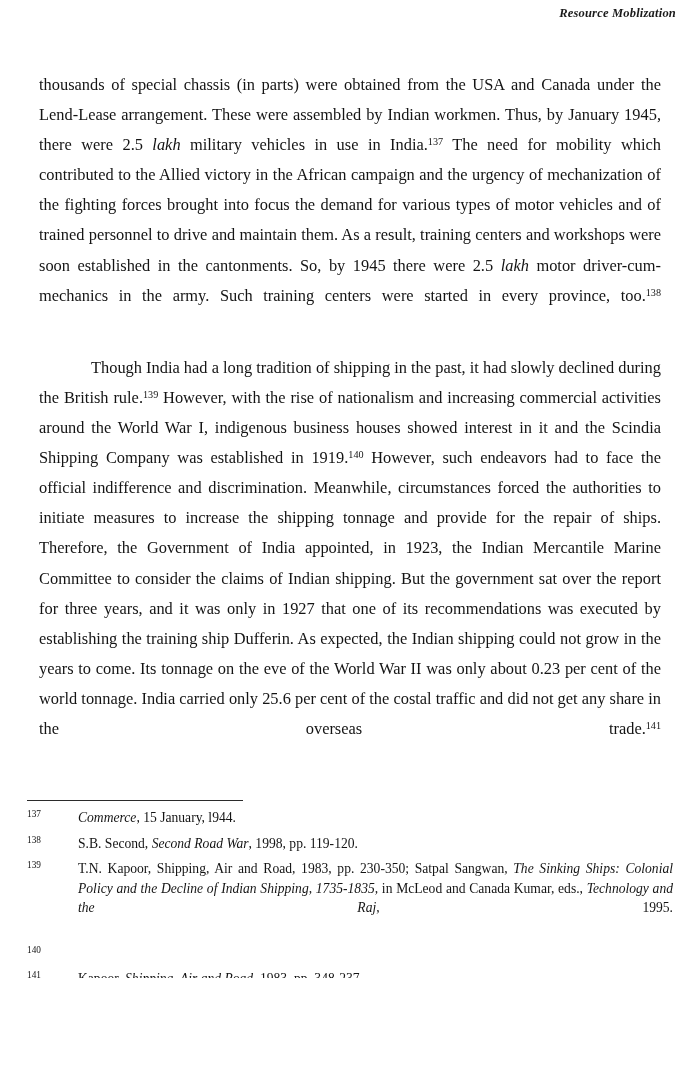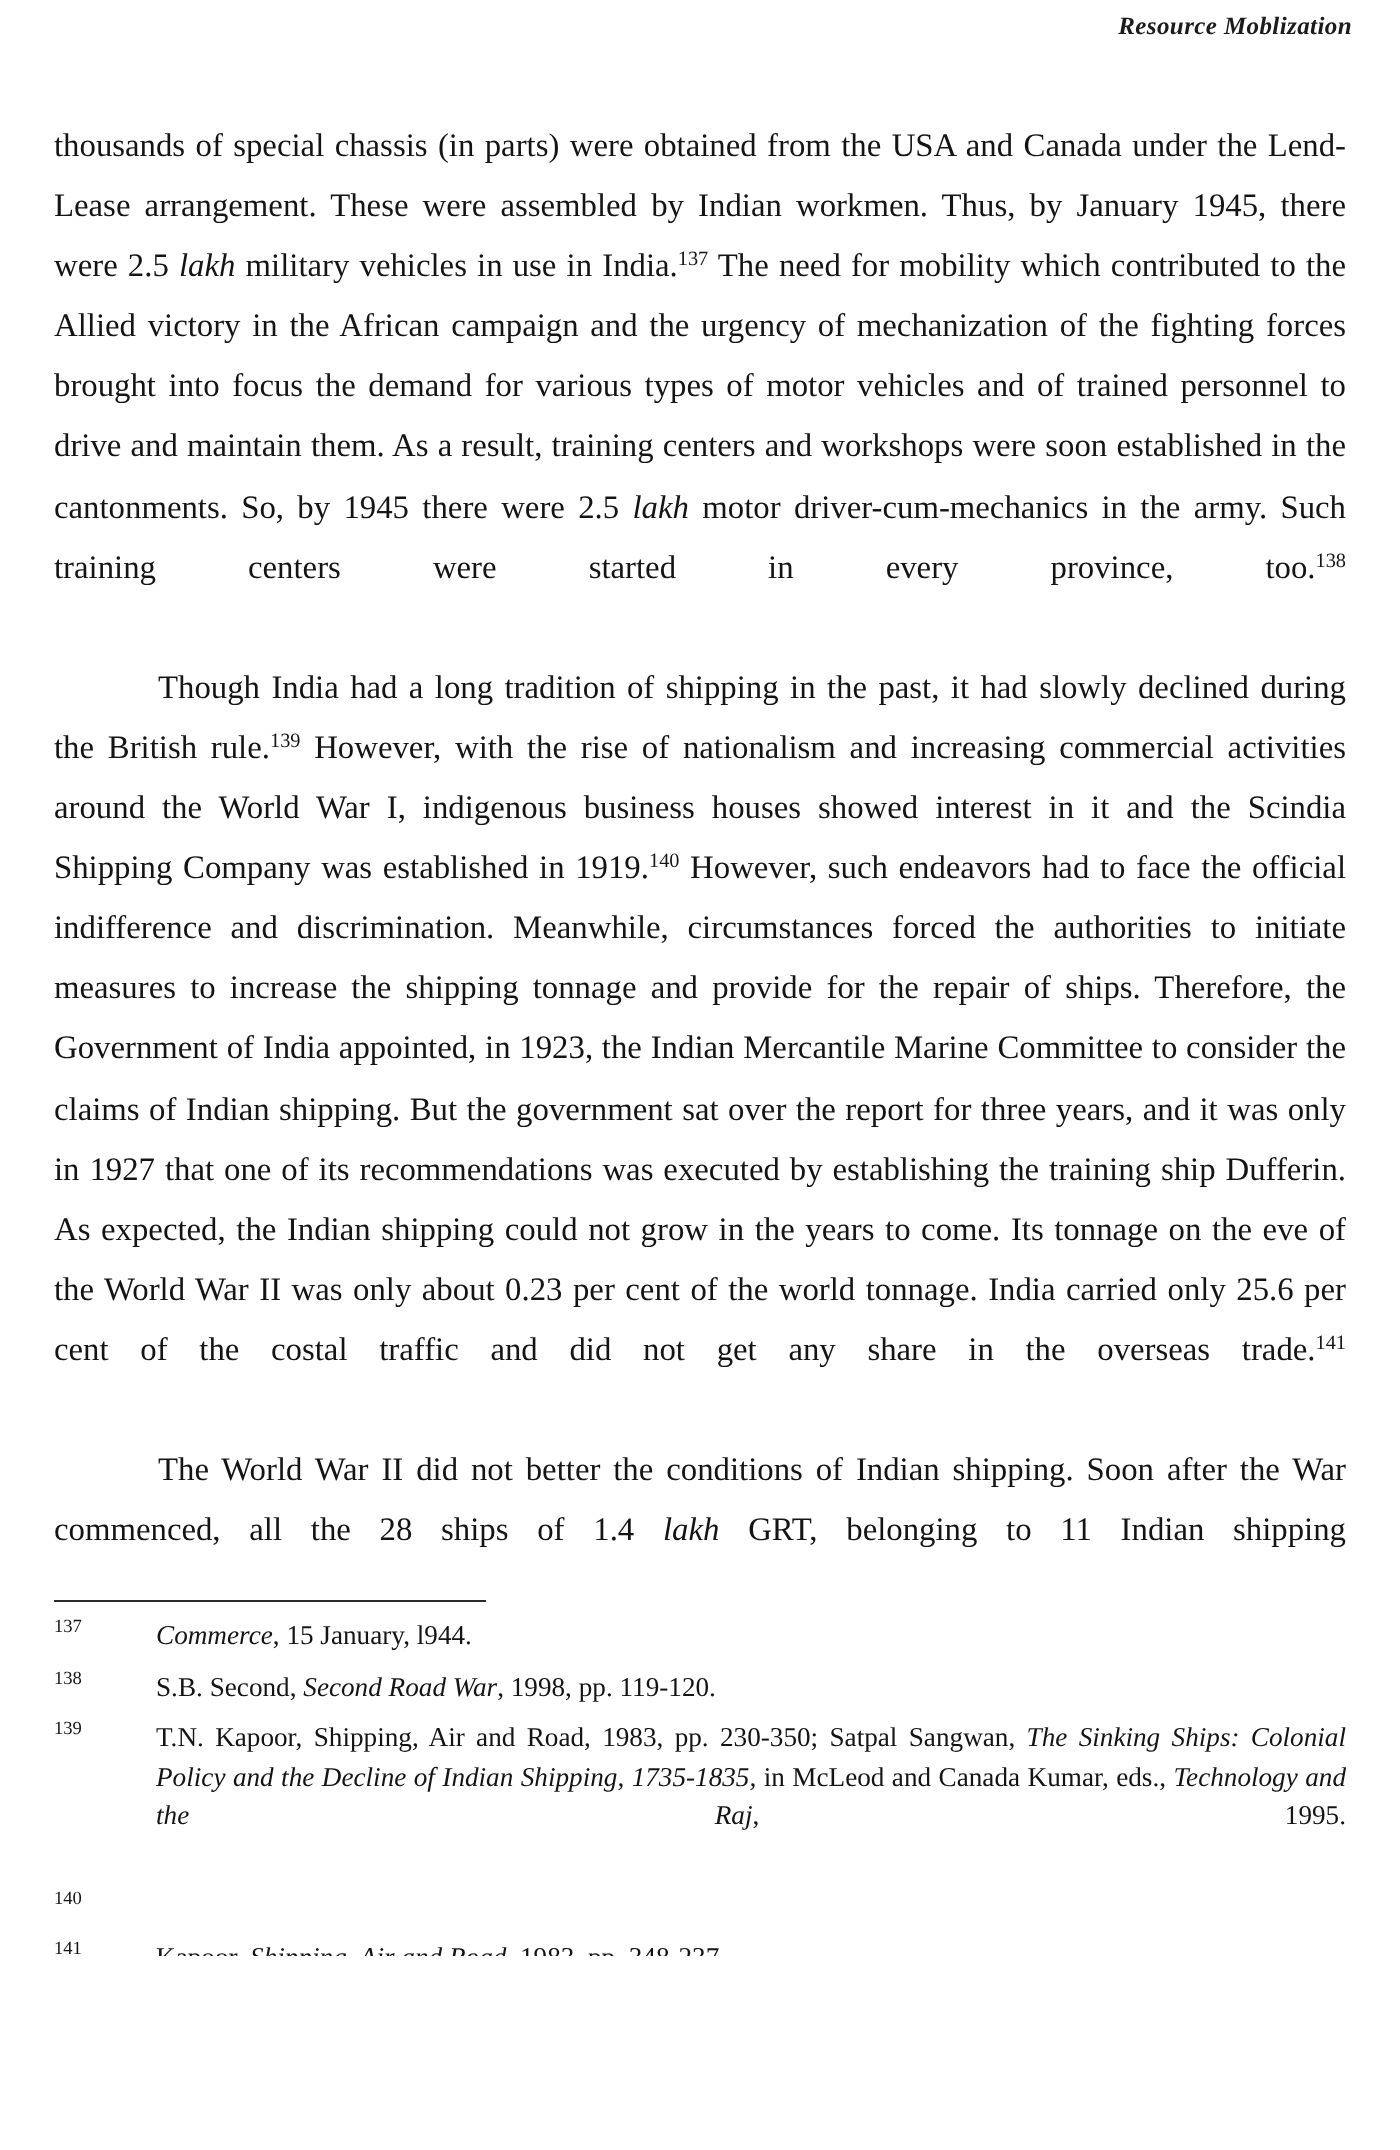--- a/index.html
+++ b/index.html
@@ -42,21 +42,21 @@
 
   
   .body-block {
     position: absolute;
     top: 58px;
     left: 27px;
     width: 646px;
   }
 
   p.para {
-    margin: 0;
+    margin: 12px;
     text-align: justify;
     text-justify: inter-word;
     font-size: 16.4px;
     line-height: 30.1px;
     color: #141414;
   }
   p.para + p.para {
     margin-top: 0px;
   }
   p.indent {
@@ -131,21 +131,20 @@
 </head>
 <body>
 
 <div class="page">
 
   <div class="running-header">Resource Moblization</div>
 
   <div class="body-block">
       <p class="para"><span>thousands of special chassis (in parts) were obtained from the USA and Canada under the Lend-Lease arrangement. These were assembled by Indian workmen. Thus, by January 1945, there were 2.5 </span><i>lakh</i><span>  military vehicles in use in India.</span><sup class="fn">137</sup><span> The need for mobility which contributed to the Allied victory in the African campaign and the urgency of mechanization of the fighting forces brought into focus the demand for various types of motor vehicles and of trained personnel to drive and maintain them. As a result, training centers and workshops were soon established in the cantonments. So, by 1945 there were 2.5 </span><i>lakh</i><span>  motor driver-cum-mechanics in the army. Such training centers were started in every province, too.</span><sup class="fn">138</sup></p>
       <p class="para indent"><span>Though India had a long tradition of shipping in the past, it had slowly declined during the British rule.</span><sup class="fn">139</sup><span> However, with the rise of nationalism and increasing commercial activities around the World War I, indigenous business houses showed interest in it and the Scindia Shipping Company was established in 1919.</span><sup class="fn">140</sup><span> However, such endeavors had to face the official indifference and discrimination. Meanwhile, circumstances forced the authorities to initiate measures to increase the shipping tonnage and provide for the repair of ships. Therefore, the Government of India appointed, in 1923, the Indian Mercantile Marine Committee to consider the claims of Indian shipping. But the government sat over the report for three years, and it was only in 1927 that one of its recommendations was executed by establishing the training ship Dufferin. As expected, the Indian shipping could not grow in the years to come. Its tonnage on the eve of the World War II was only about 0.23 per cent of the world tonnage. India carried only 25.6 per cent of the costal traffic and did not get any share in the overseas trade.</span><sup class="fn">141</sup></p>
-      <p class="para indent"><span>The World War II did not better the conditions of Indian shipping. Soon after the War commenced, all the 28 ships of 1.4 </span><i>lakh</i><span> GRT, belonging to 11 Indian shipping</span></p>
     </div>
 
   <div class="footnote-area">
     <div class="fn-rule"></div>
     <div class="fn-list">
         <div class="fn-item"><span class="fn-num">137</span><span><i>Commerce</i><span>, 15 January, l944.</span></span></div>
         <div class="fn-item"><span class="fn-num">138</span><span><span>S.B. Second, </span><i>Second Road War</i><span>, 1998, pp. 119-120.</span></span></div>
         <div class="fn-item fn-multiline"><span class="fn-num">139</span><span><span>T.N. Kapoor, Shipping, Air and Road, 1983, pp. 230-350; Satpal Sangwan, </span><i>The Sinking Ships: Colonial Policy and the Decline of Indian Shipping, 1735-1835,</i><span> in McLeod and Canada Kumar, eds., </span><i>Technology and the Raj</i><span>, 1995.</span></span></div>
         <div class="fn-item fn-multiline"><span class="fn-num">140</span></div>
         <div class="fn-item"><span class="fn-num">141</span><span><span>Kapoor, </span><i>Shipping, Air and Road</i><span>, 1983, pp. 348-237.</span></span></div>

